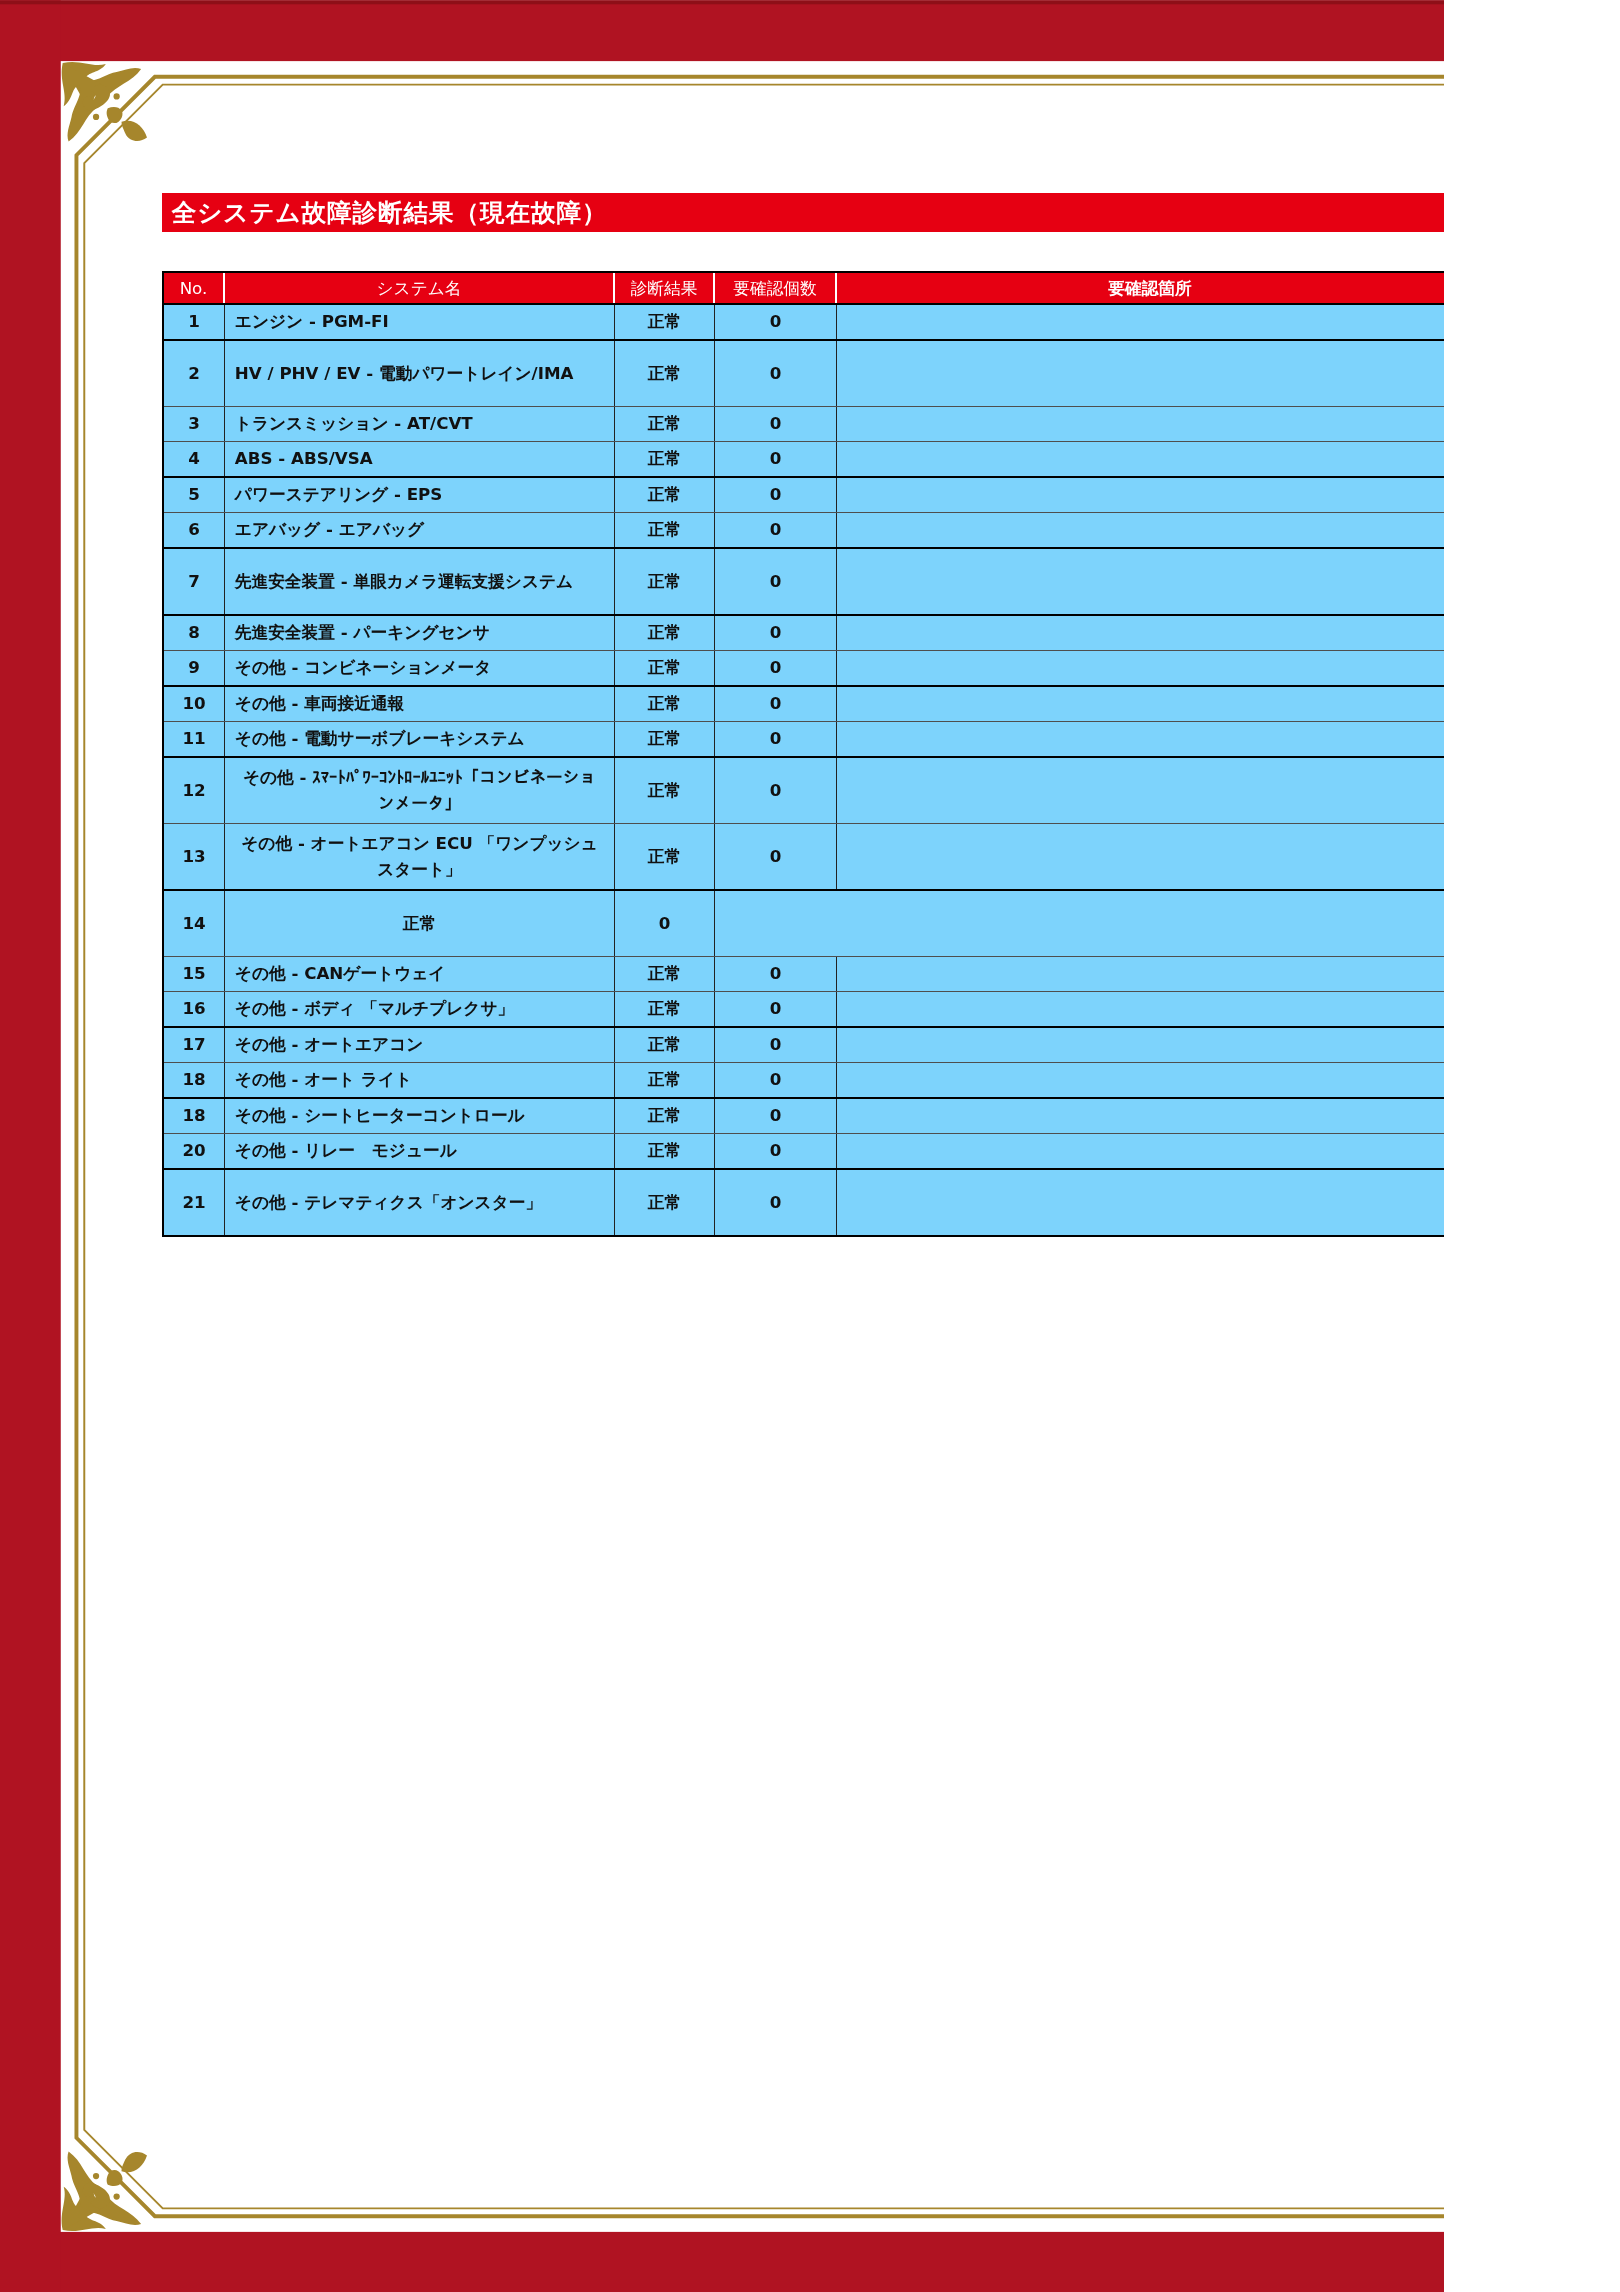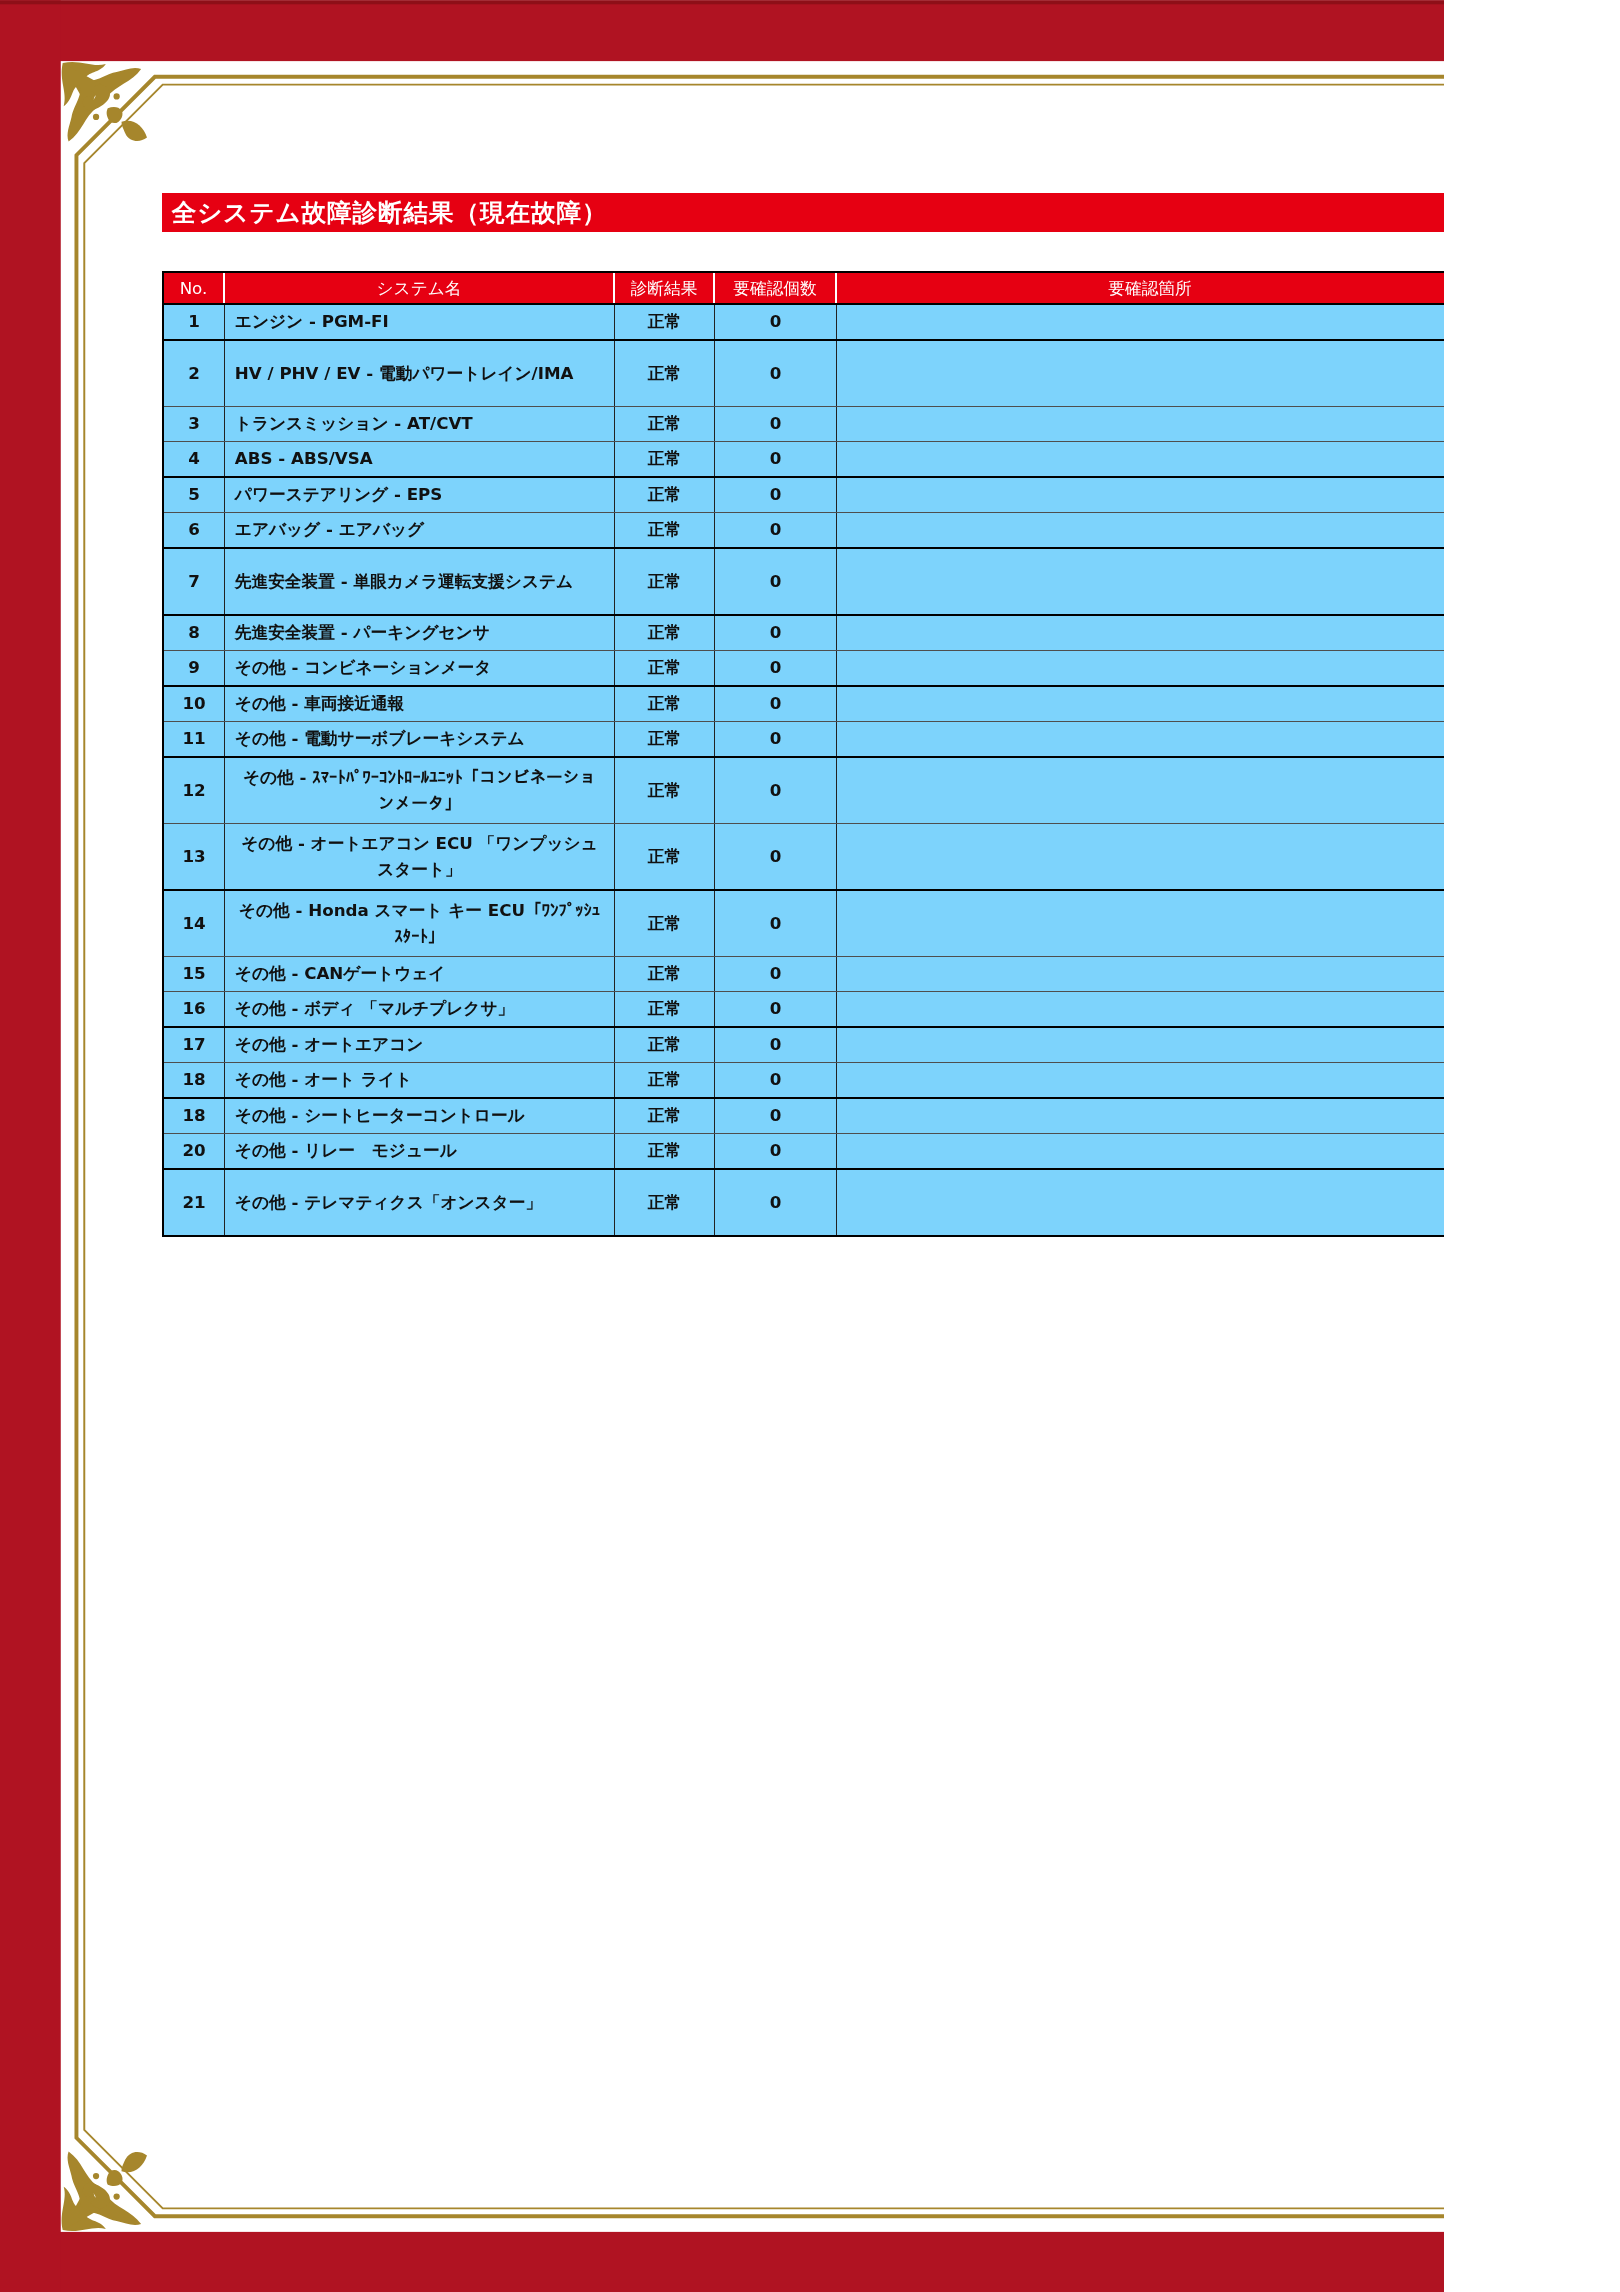--- a/index.html
+++ b/index.html
@@ -38,21 +38,21 @@
     background:#E60012;color:#fff;
     border-bottom:2px solid #000;
   }
   .t-header .h-cell{
     box-sizing:border-box;
     height:30px;
     display:flex;align-items:center;justify-content:center;
     font-size:16.7px;font-weight:400;
     border-right:2px solid #fff;
   }
-  .t-header .h-cell:last-child{border-right:none;}
+  .t-header .h-cell:last-child{border-right:none;font-weight:bold;}
 
   .t-body .t-row{border-top:1px solid #4e4e4e;}
   .t-body .t-row:first-child{border-top:none;}
   .t-body .t-row.thick-top{border-top:2.9px solid #000;}
 
   .t-cell{
     box-sizing:border-box;
     display:flex;align-items:center;
     font-size:16.7px;font-weight:700;color:#111;
     border-right:1px solid #222;
@@ -212,21 +212,20 @@
   <div class="t-row tall">
     <div class="t-cell cell-no">13</div>
     <div class="t-cell cell-system">その他 - オートエアコン ECU 「ワンプッシュスタート」</div>
     <div class="t-cell cell-result">正常</div>
     <div class="t-cell cell-count">0</div>
     <div class="t-cell cell-location"></div>
   </div>
 
   <div class="t-row tall thick-top">
     <div class="t-cell cell-no">14</div>
-    <div class="t-cell cell-system">その他 - Honda スマート キー ECU「ﾜﾝﾌﾟｯｼｭｽﾀｰﾄ」</div>
     <div class="t-cell cell-result">正常</div>
     <div class="t-cell cell-count">0</div>
     <div class="t-cell cell-location"></div>
   </div>
 
   <div class="t-row">
     <div class="t-cell cell-no">15</div>
     <div class="t-cell cell-system">その他 - CANゲートウェイ</div>
     <div class="t-cell cell-result">正常</div>
     <div class="t-cell cell-count">0</div>

